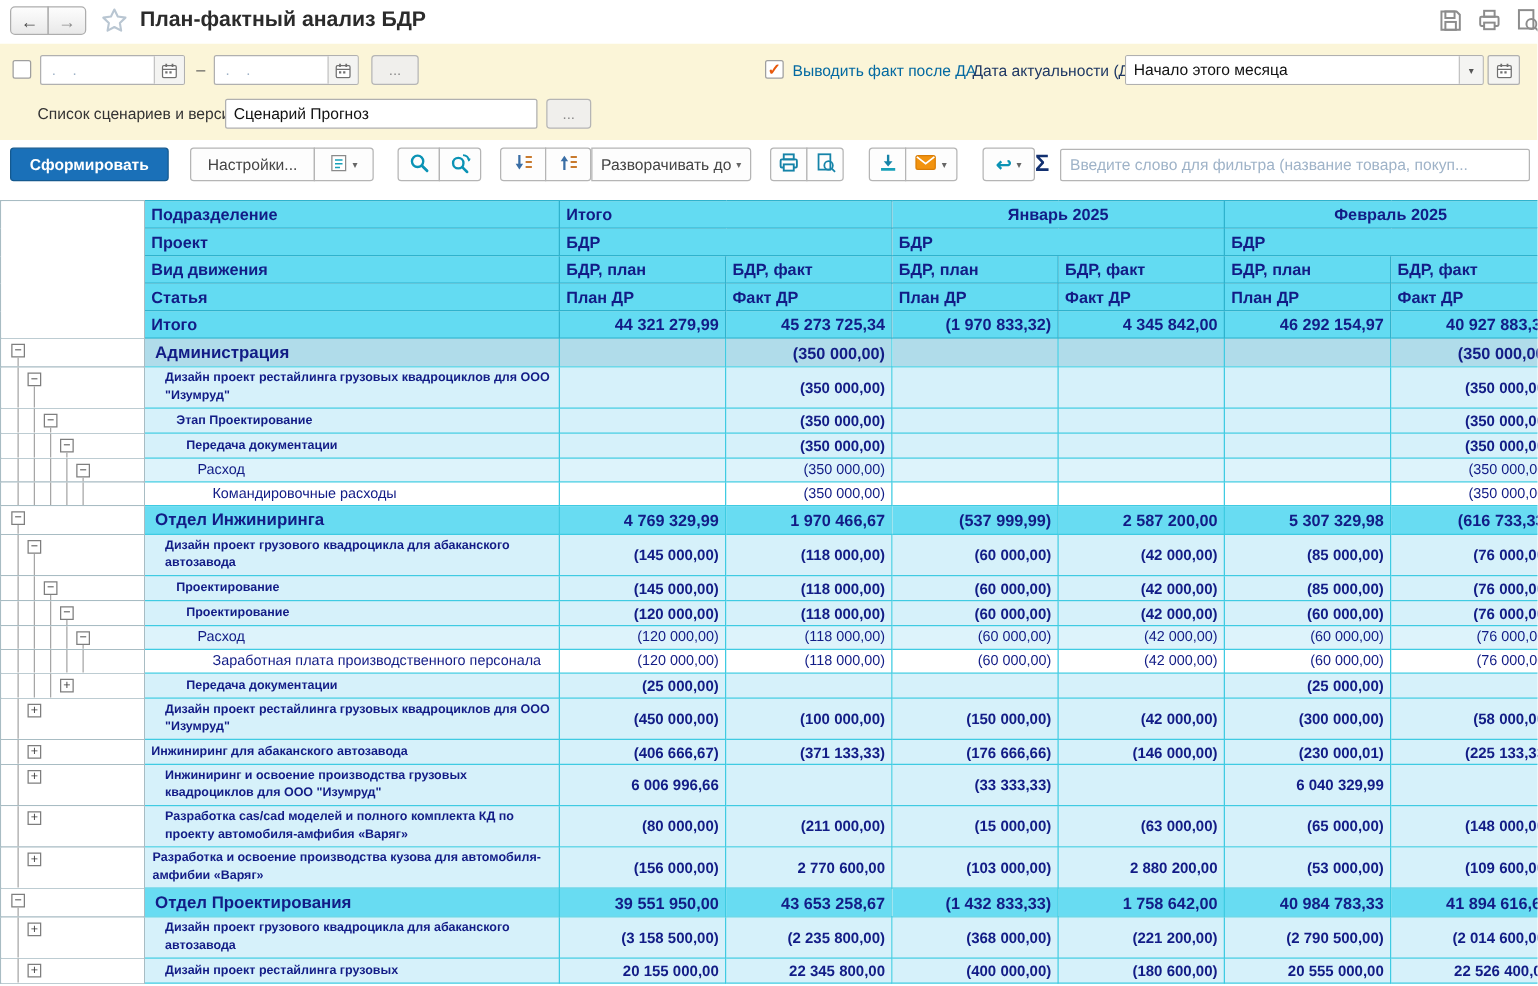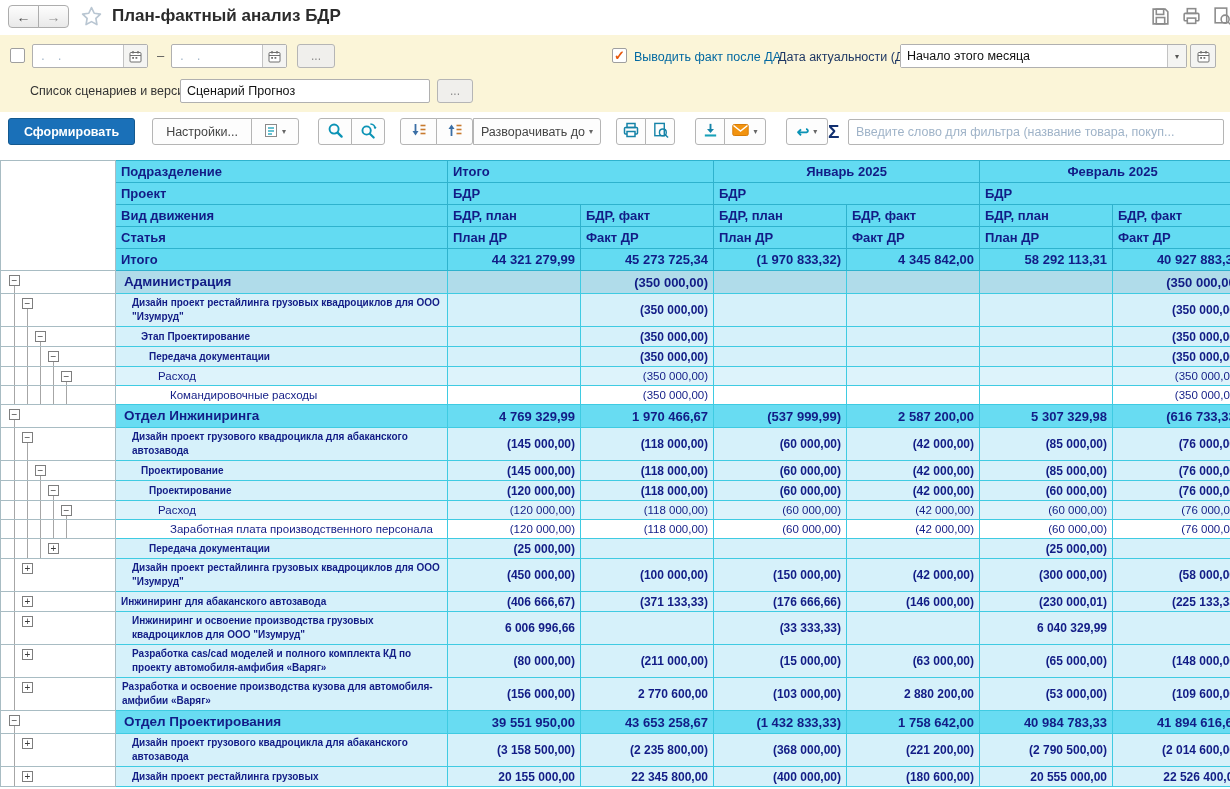--- a/index.html
+++ b/index.html
@@ -324,21 +324,21 @@
             <td class="hc">Факт ДР</td>
             <td class="hc">План ДР</td>
             <td class="hc">Факт ДР</td>
           </tr>
           <tr>
             <td class="hc">Итого</td>
             <td class="hc num">44 321 279,99</td>
             <td class="hc num">45 273 725,34</td>
             <td class="hc num">(1 970 833,32)</td>
             <td class="hc num">4 345 842,00</td>
-            <td class="hc num">58 292 113,31</td>
+            <td class="hc num">46 292 154,97</td>
             <td class="hc num">40 927 883,34</td>
           </tr>
         </tbody>
         <tbody>
           <tr class="r-dept-a">
             <td class="gcol">
               <div class="stem" style="left: 13px;"></div>
               <div class="expbox" style="left: 8px;">−</div>
             </td>
             <td class="dc namec" style="padding-left: 8px;">Администрация</td>

